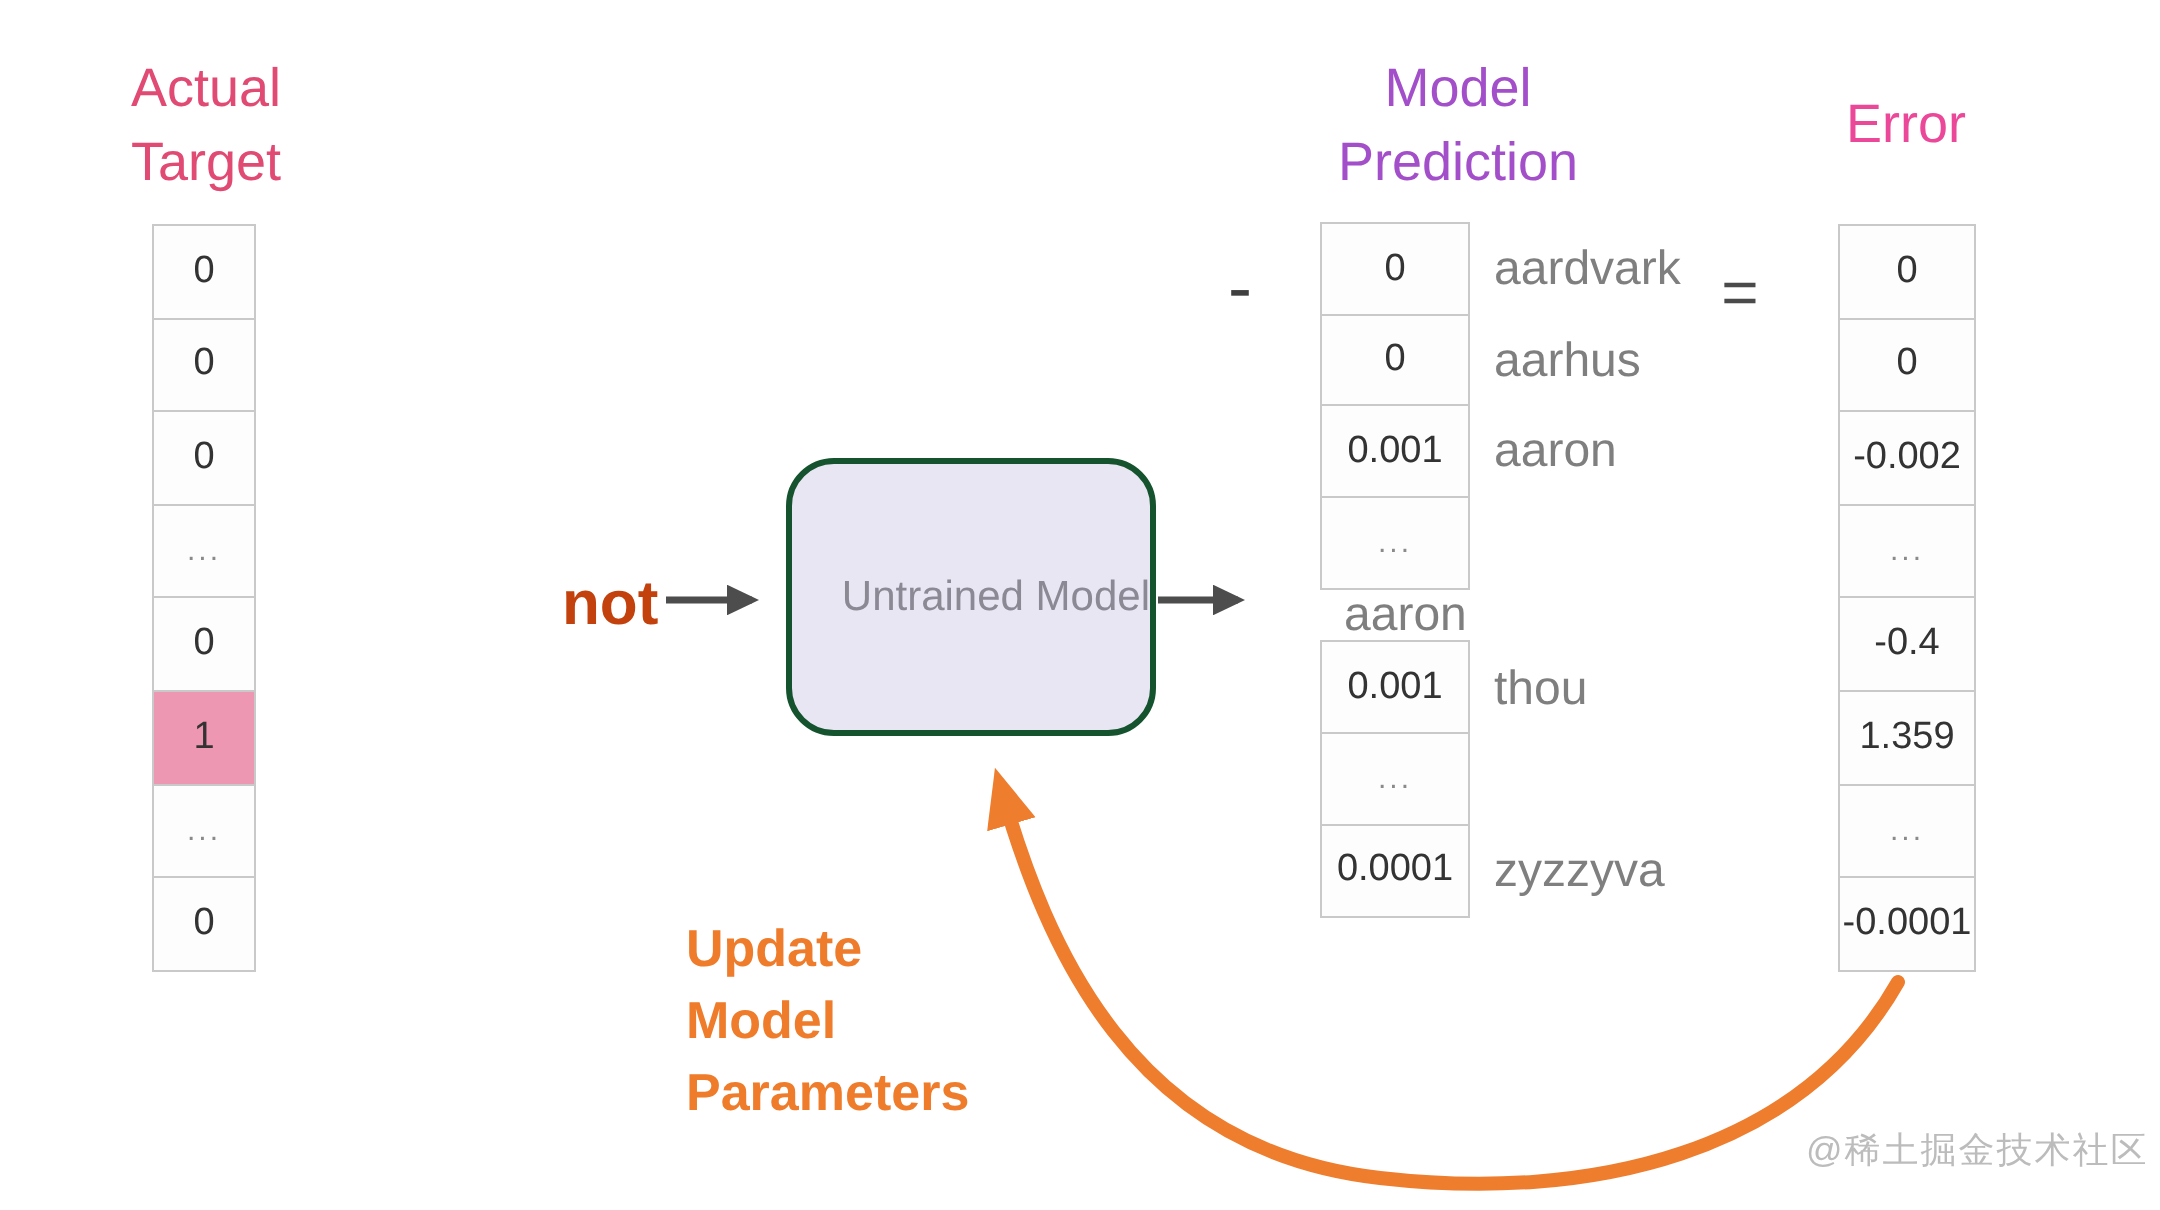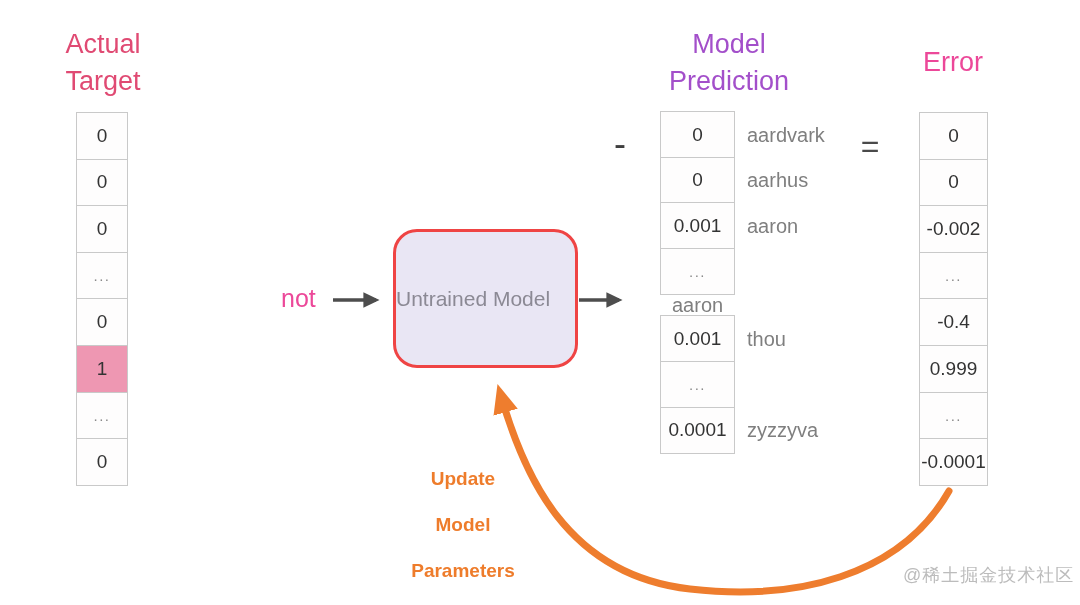--- a/index.html
+++ b/index.html
@@ -42,59 +42,60 @@
   #error-column  .cell { width:69px; }
   .cell.highlight { background:#ee97b2; }
   .cell.dots span { color:#8a8a8a; font-size:15px; letter-spacing:1.5px; }
 
   .prow { display:flex; align-items:center; margin-top:-1px; }
   .prow .cell { width:75px; }
   .prow.highlight .cell { background:#ee97b2; }
   .prow.dots .cell span { color:#8a8a8a; font-size:15px; letter-spacing:1.5px; }
   .word {
     margin-left:12px;
-    font-size:20px;
+    font-size:24px;
     color:#7f7f7f;
     white-space:nowrap;
   }
 
   .operator {
     text-align:center;
     color:#3f3f3f;
     font-weight:400;
   }
   #minus-sign  { left:602px; top:126px; width:36px; font-size:36px; line-height:36px; }
   #equals-sign { left:852px; top:128px; width:36px; font-size:32px; line-height:36px; color:#4a4a4a; }
 
   #input-label {
     left:281px; top:284px;
-    font-size:25px;
-    color:#ec4899;
+    font-size:31px;
+    color:#c2410c;
+    font-weight:bold;
   }
 
   #model-box {
     left:393px; top:229px;
     width:185px; height:139px;
     box-sizing:border-box;
     background:#e9e6f4;
-    border:3px solid #ef4444;
+    border:3px solid #14532d;
     border-radius:24px;
-    display:flex; align-items:center; justify-content:flex-start;
+    display:flex; align-items:center; justify-content:flex-end;
   }
   #model-box .label {
     font-size:21px;
     color:#8b8994;
   }
 
   #update-label {
     left:343px; top:456px;
     width:240px;
-    text-align:center;
-    font-size:19px;
-    line-height:46px;
+    text-align:left;
+    font-size:26px;
+    line-height:36px;
     font-weight:700;
     color:#ee7c2b;
     white-space:pre-line;
   }
 
   #watermark {
     left:903px; top:563px;
     font-size:18px;
     color:#bcbcbc;
     letter-spacing:1px;
@@ -224,21 +225,21 @@
       <div class="cell">
       <span>-0.002</span>
     </div>
       <div class="cell dots">
       <span>...</span>
     </div>
       <div class="cell">
       <span>-0.4</span>
     </div>
       <div class="cell">
-      <span>0.999</span>
+      <span>1.359</span>
     </div>
       <div class="cell dots">
       <span>...</span>
     </div>
       <div class="cell">
       <span>-0.0001</span>
     </div>
     </div>
 
   <div id="update-label" class="abs">Update

